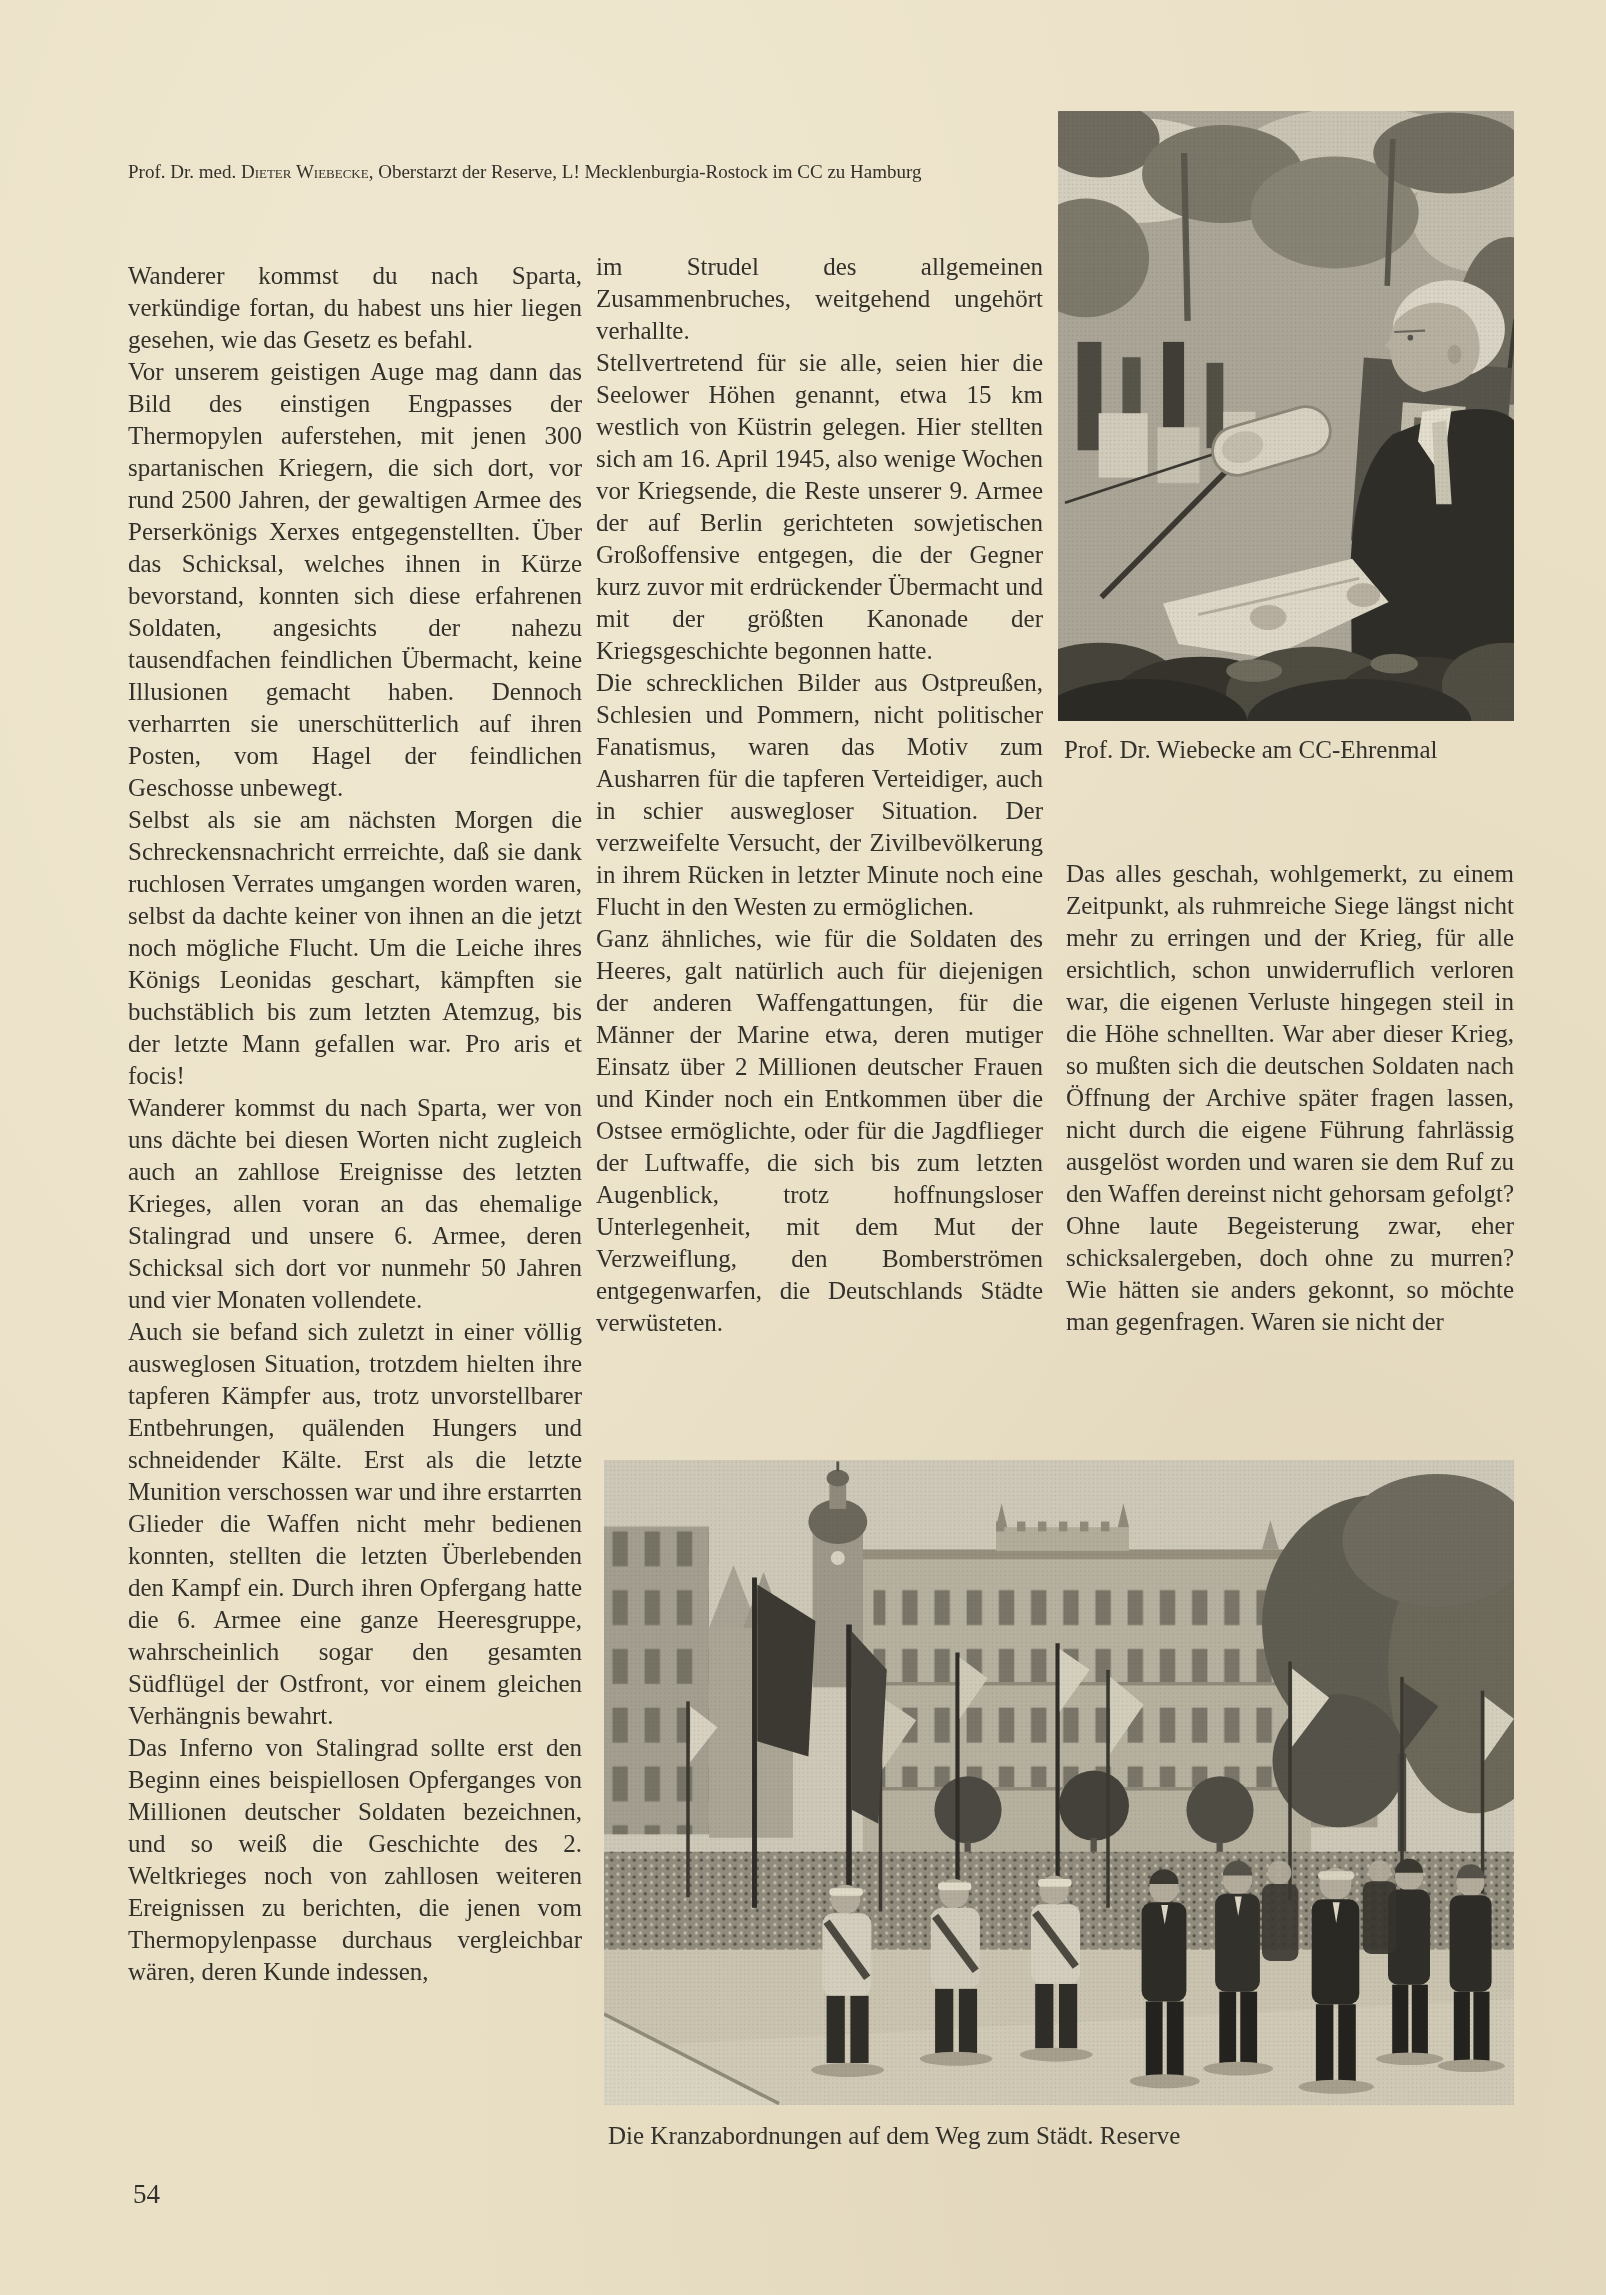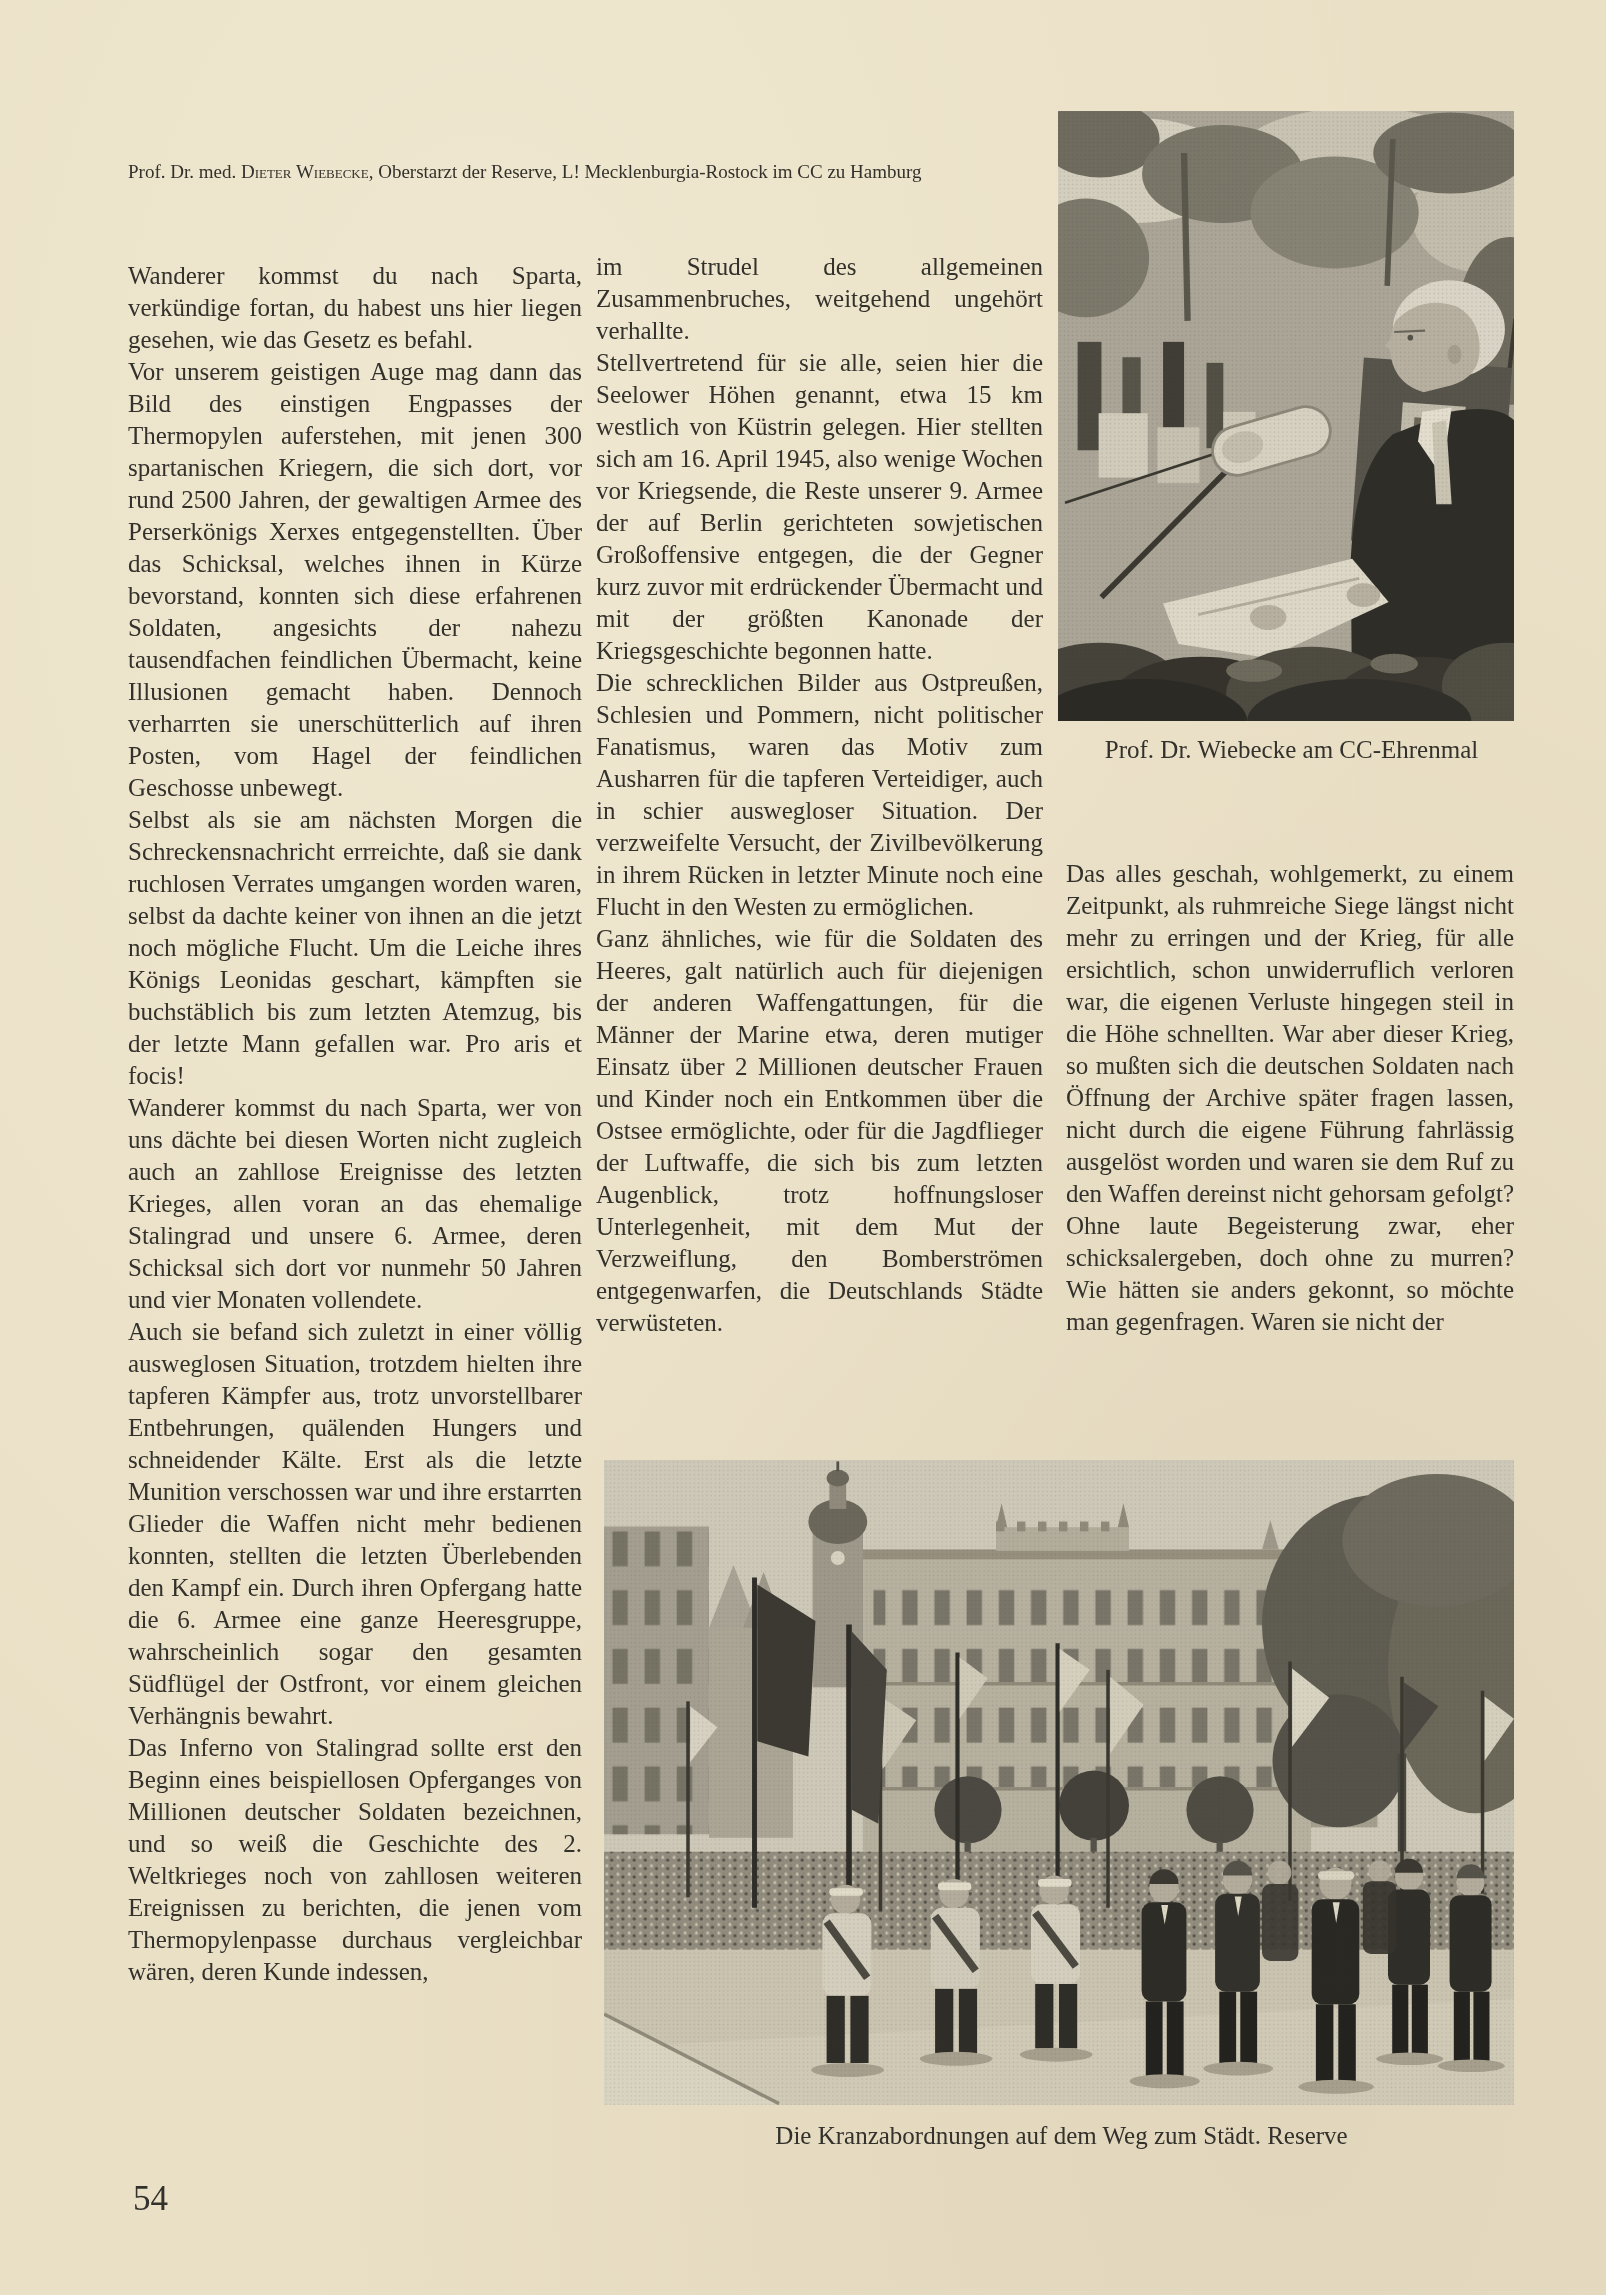--- a/index.html
+++ b/index.html
@@ -37,27 +37,27 @@
   .col2{left:596px;top:251px;width:447px;}
   .col3{left:1066px;top:858px;width:448px;}
   .photo{
     position:absolute;display:block;
     background:#aaa596;
   }
   .photo-top{left:1058px;top:111px;width:456px;height:610px;}
   .photo-bottom{left:604px;top:1460px;width:910px;height:645px;}
   .caption{
     position:absolute;
-    font-size:25px;line-height:31px;color:#33312b;text-align:center;
+    font-size:25px;line-height:31px;color:#33312b;
   }
   .caption-top{left:1064px;top:734px;width:455px;}
   .caption-bottom{left:608px;top:2120px;width:907px;}
   .page-number{
     position:absolute;left:133px;top:2179px;
-    font-size:35px;color:#33312b;
+    font-size:27px;color:#33312b;
   }
   svg{display:block;}
 </style>
 </head>
 <body>
 
 <div class="page">
 
 
   <div class="byline"><span>Prof. Dr. med. </span><span class="sc">Dieter Wiebecke</span><span>, Oberstarzt der Reserve, L! Mecklenburgia-Rostock im CC zu Hamburg</span></div>

